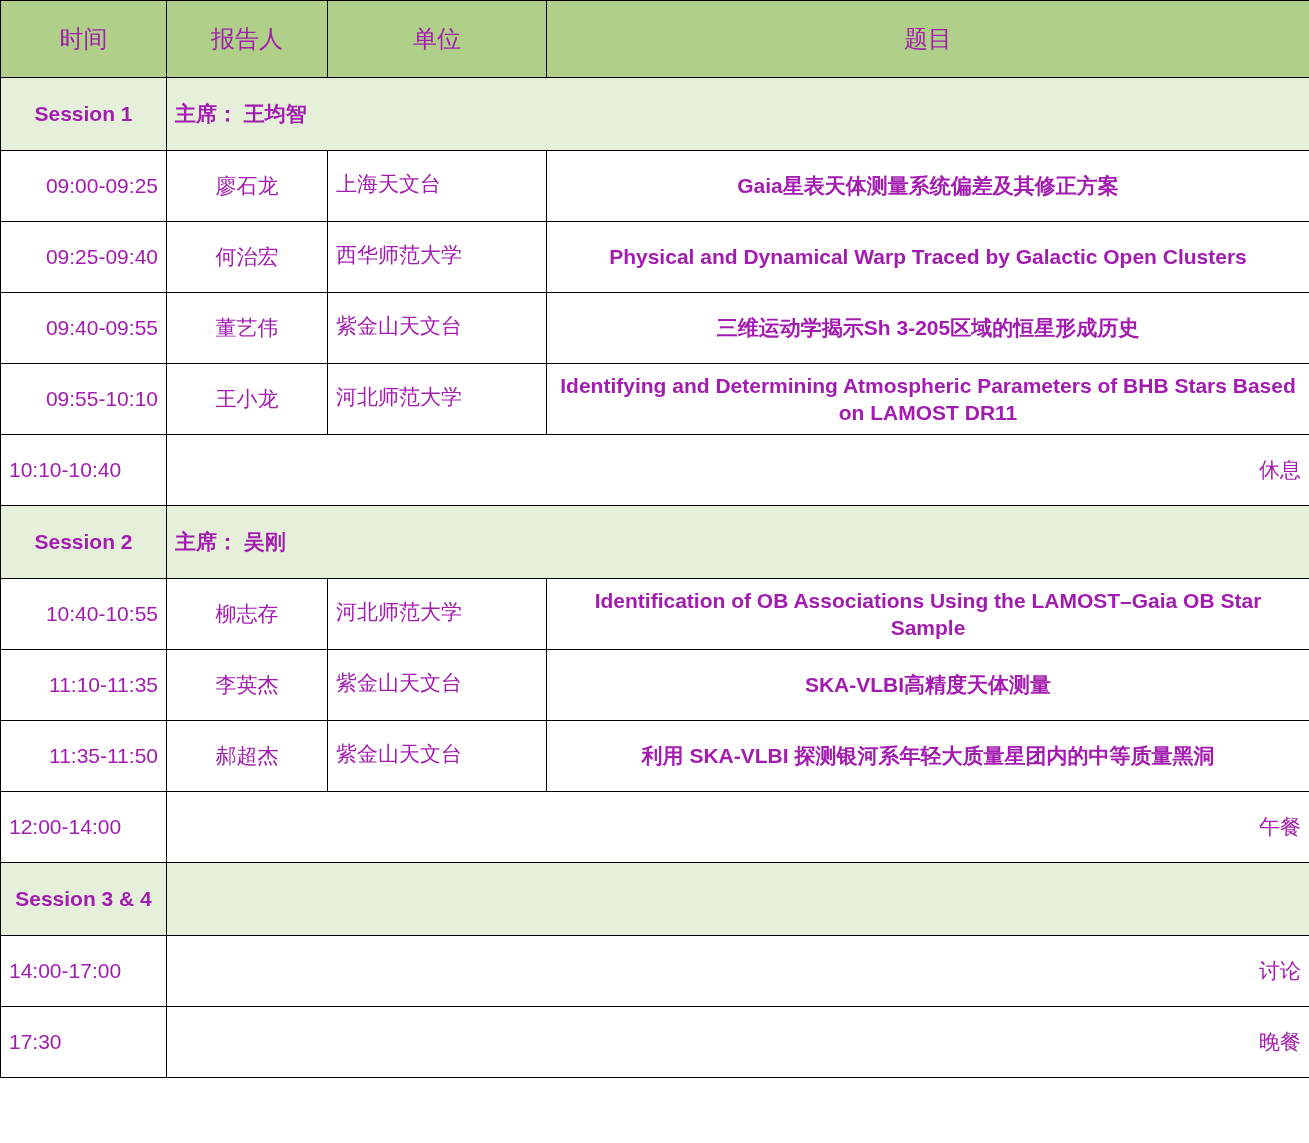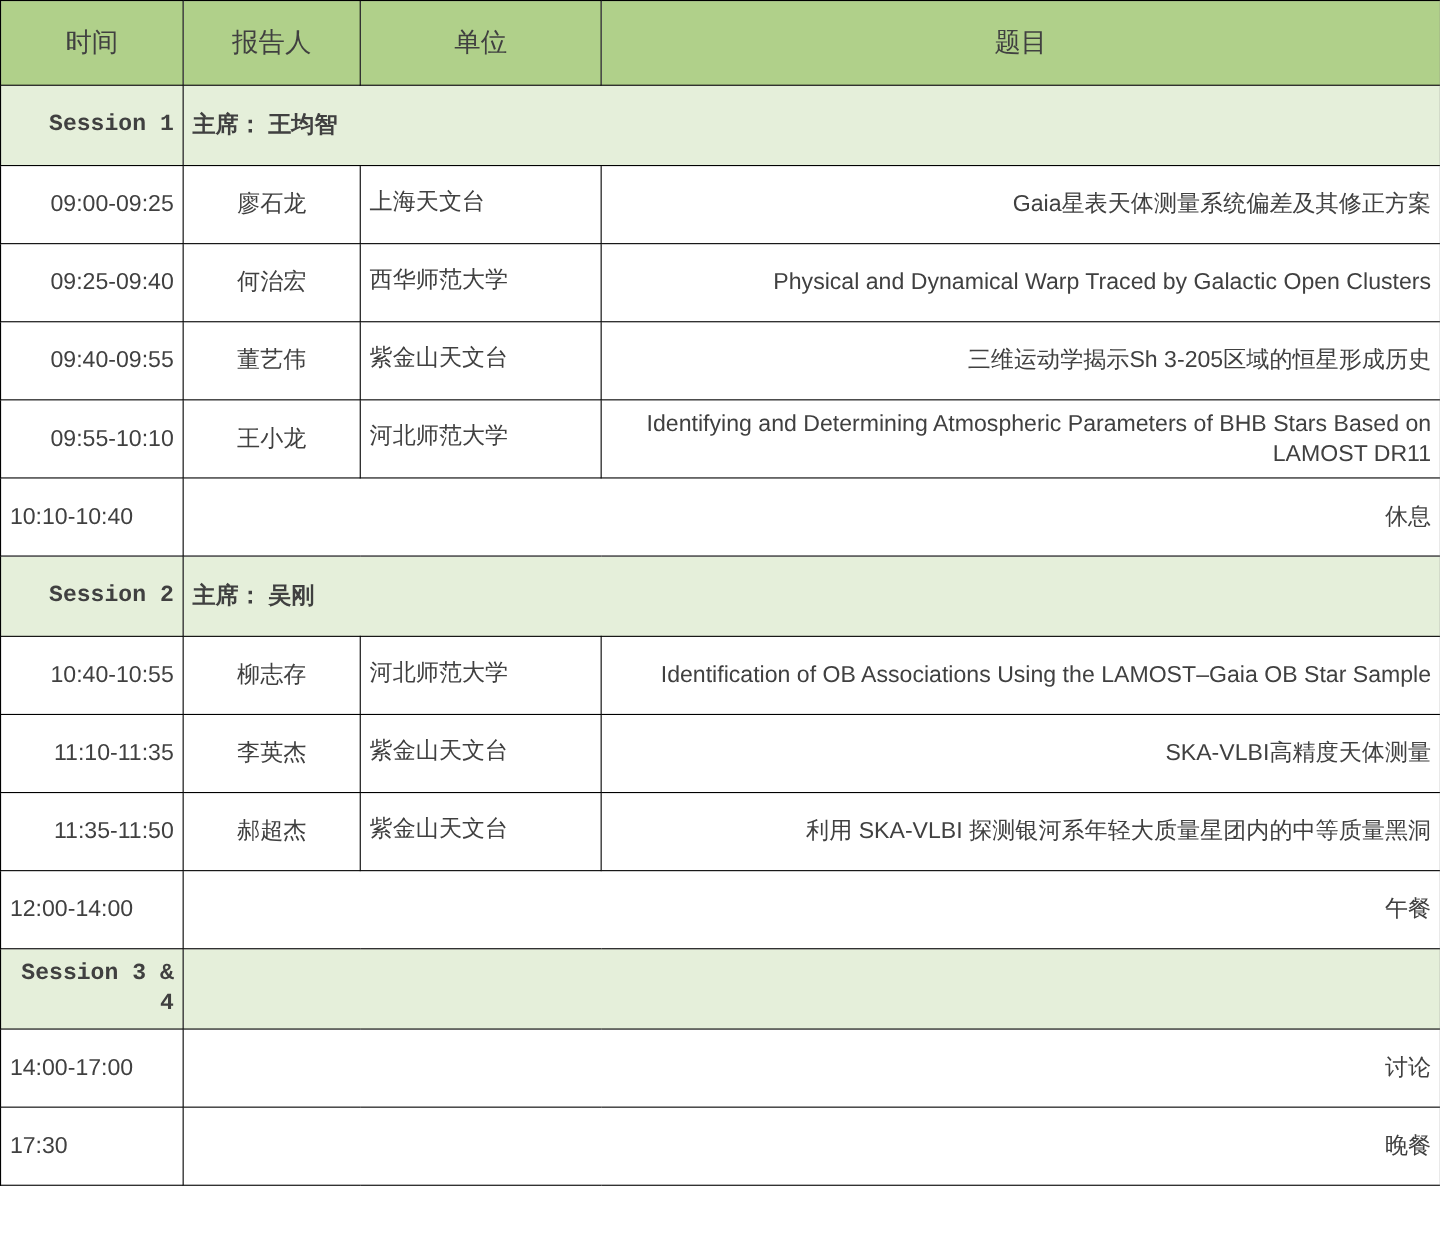--- a/index.html
+++ b/index.html
@@ -26,21 +26,21 @@
   table.schedule col.c-name  { width: 161px; }
   table.schedule col.c-org   { width: 219px; }
   table.schedule col.c-title { width: 763px; }
 
   table.schedule td {
     border: 1px solid #000000;
     padding: 0 8px;
     vertical-align: middle;
     font-size: 21px;
     line-height: 1.30;
-    color: #404040;
+    color: #a21caf;
     background: #ffffff;
     overflow: hidden;
     white-space: normal;
   }
 
   
   tr.header-row td {
     background: #b0d08a;
     text-align: center;
     font-size: 24px;
@@ -50,38 +50,37 @@
 
   
   tr.session-row td {
     background: #e5efda;
     height: 72px;
   }
   td.session-label {
     color: #c55a11;
     font-weight: bold;
     font-size: 22px;
-    text-align: right;
+    text-align: center;
     white-space: nowrap;
     padding-left: 10px;
-    font-family: Liberation Mono, monospace;
   }
   td.session-chair {
     color: #c55a11;
     font-weight: bold;
     font-size: 22px;
     text-align: left;
   }
 
   
   tr.talk-row td { height: 70px; }
   td.cell-time  { text-align: right;  padding-left: 12px; white-space: nowrap; }
   td.cell-name  { text-align: center;  padding-left: 14px; }
   td.cell-org   { text-align: left;  padding-left: 14px; font-family: Liberation Mono, monospace; }
-  td.cell-title { text-align: right;  padding-left: 10px; }
+  td.cell-title { text-align: center;  padding-left: 10px; font-weight: bold; }
 
   
   tr.break-row td { height: 70px; }
   td.break-time {
     text-align: left;
     padding-left: 12px;
     white-space: nowrap;
   }
   td.break-text { text-align: right; }
   .accent { color: #c55a11; }

